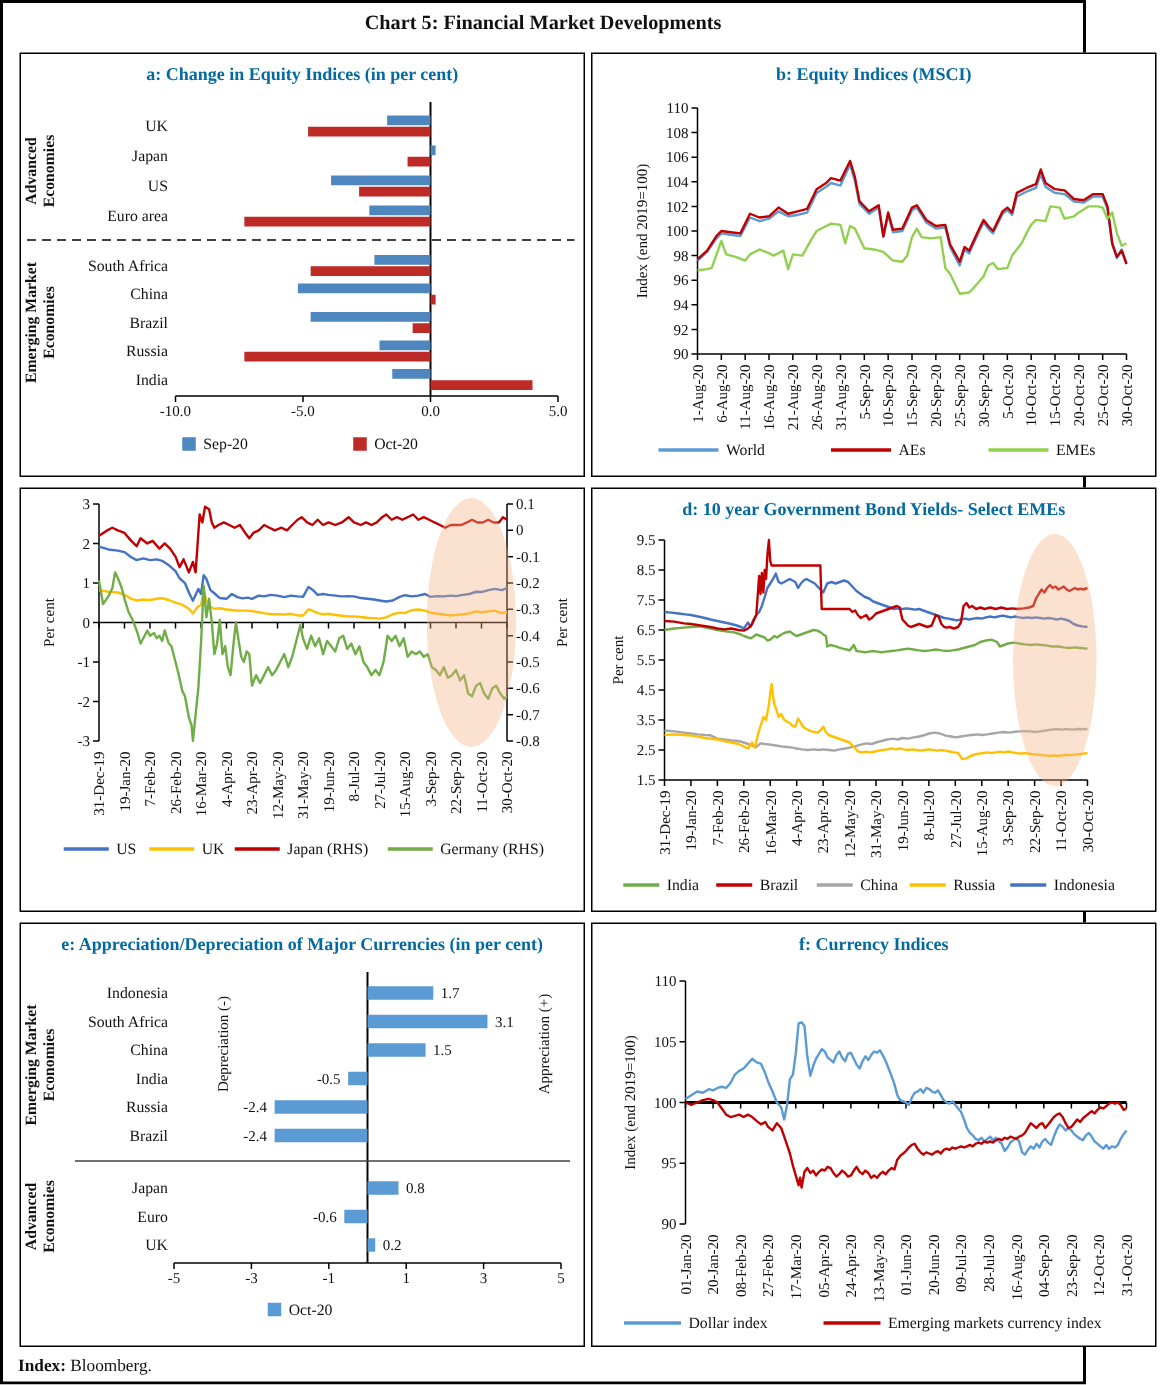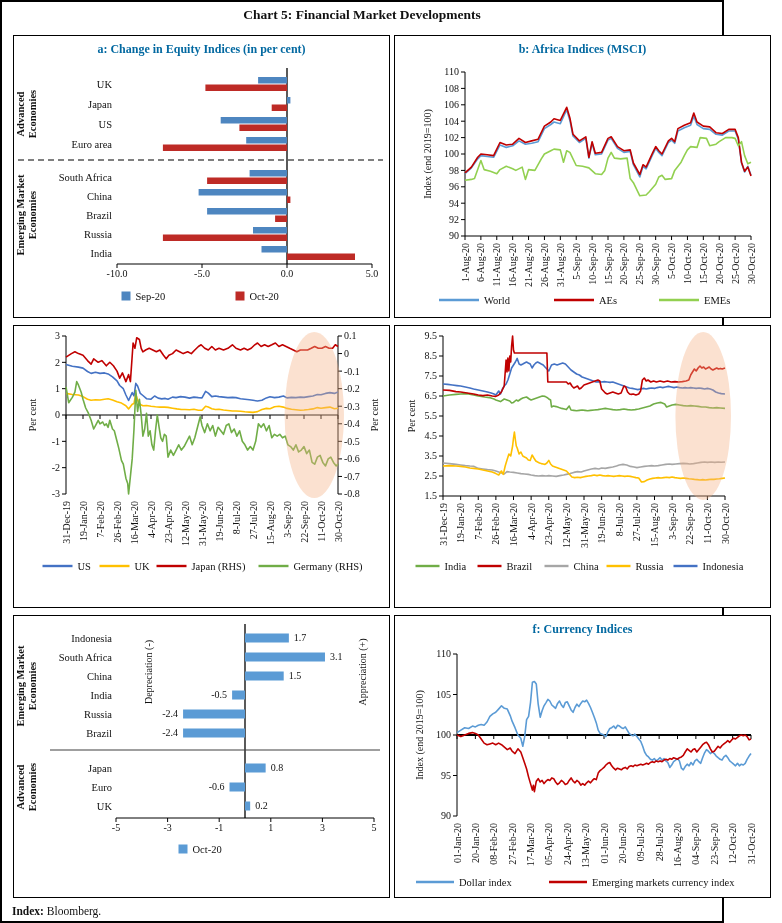--- a/index.html
+++ b/index.html
@@ -64,21 +64,21 @@
           <text x="22" y="54" text-anchor="middle" font-size="10.5" fill="#111111" font-weight="bold" transform="rotate(-90 22 54)">Economies</text>
           <text x="10" y="155" text-anchor="middle" font-size="10.5" fill="#111111" font-weight="bold" transform="rotate(-90 10 155)">Emerging Market</text>
           <text x="22" y="155" text-anchor="middle" font-size="10.5" fill="#111111" font-weight="bold" transform="rotate(-90 22 155)">Economies</text>
           <rect x="107.5" y="231.5" width="9" height="9" fill="#4E86C0"></rect>
           <text x="121.5" y="236" text-anchor="start" font-size="10.5" fill="#111111" dy="0.34em">Sep-20</text>
           <rect x="221.5" y="231.5" width="9" height="9" fill="#BE2B26"></rect>
           <text x="235.5" y="236" text-anchor="start" font-size="10.5" fill="#111111" dy="0.34em">Oct-20</text>
         </svg>
     </div>
     <div class="panel">
-      <div class="panel-title">b: Africa Indices (MSCI)</div>
+      <div class="panel-title">b: Equity Indices (MSCI)</div>
       <svg id="svg-b" width="373" height="254" viewBox="0 0 373 254">
           <line x1="70" y1="12" x2="70" y2="176" stroke="#000" stroke-width="1"></line>
           <line x1="66" y1="176" x2="70" y2="176" stroke="#000" stroke-width="1"></line>
           <text x="64" y="176" text-anchor="end" font-size="10" fill="#111111" dy="0.34em">90</text>
           <line x1="66" y1="159.6" x2="70" y2="159.6" stroke="#000" stroke-width="1"></line>
           <text x="64" y="159.6" text-anchor="end" font-size="10" fill="#111111" dy="0.34em">92</text>
           <line x1="66" y1="143.2" x2="70" y2="143.2" stroke="#000" stroke-width="1"></line>
           <text x="64" y="143.2" text-anchor="end" font-size="10" fill="#111111" dy="0.34em">94</text>
           <line x1="66" y1="126.80000000000001" x2="70" y2="126.80000000000001" stroke="#000" stroke-width="1"></line>
           <text x="64" y="126.80000000000001" text-anchor="end" font-size="10" fill="#111111" dy="0.34em">96</text>
@@ -231,20 +231,21 @@
           <text x="63.5" y="240" text-anchor="start" font-size="10.5" fill="#111111" dy="0.34em">US</text>
           <line x1="85.5" y1="240" x2="115.5" y2="240" stroke="#FFC000" stroke-width="2.4"></line>
           <text x="120.5" y="240" text-anchor="start" font-size="10.5" fill="#111111" dy="0.34em">UK</text>
           <line x1="142.5" y1="240" x2="172.5" y2="240" stroke="#C00000" stroke-width="2.4"></line>
           <text x="177.5" y="240" text-anchor="start" font-size="10.5" fill="#111111" dy="0.34em">Japan (RHS)</text>
           <line x1="244.5" y1="240" x2="274.5" y2="240" stroke="#70AD47" stroke-width="2.4"></line>
           <text x="279.5" y="240" text-anchor="start" font-size="10.5" fill="#111111" dy="0.34em">Germany (RHS)</text>
         </svg>
     </div>
     <div class="panel">
+      <div class="panel-title">d: 10 year Government Bond Yields- Select EMEs</div>
       <svg id="svg-d" width="373" height="254" viewBox="0 0 373 254">
           <line x1="48" y1="10" x2="48" y2="170" stroke="#000" stroke-width="1"></line>
           <line x1="44" y1="170" x2="48" y2="170" stroke="#000" stroke-width="1"></line>
           <text x="42" y="170" text-anchor="end" font-size="10" fill="#111111" dy="0.34em">1.5</text>
           <line x1="44" y1="150" x2="48" y2="150" stroke="#000" stroke-width="1"></line>
           <text x="42" y="150" text-anchor="end" font-size="10" fill="#111111" dy="0.34em">2.5</text>
           <line x1="44" y1="130" x2="48" y2="130" stroke="#000" stroke-width="1"></line>
           <text x="42" y="130" text-anchor="end" font-size="10" fill="#111111" dy="0.34em">3.5</text>
           <line x1="44" y1="110" x2="48" y2="110" stroke="#000" stroke-width="1"></line>
           <text x="42" y="110" text-anchor="end" font-size="10" fill="#111111" dy="0.34em">4.5</text>
@@ -306,20 +307,21 @@
           <text x="111.5" y="240" text-anchor="start" font-size="10.5" fill="#111111" dy="0.34em">Brazil</text>
           <line x1="149.5" y1="240" x2="173.5" y2="240" stroke="#A6A6A6" stroke-width="2.4"></line>
           <text x="178.5" y="240" text-anchor="start" font-size="10.5" fill="#111111" dy="0.34em">China</text>
           <line x1="211.5" y1="240" x2="235.5" y2="240" stroke="#FFC000" stroke-width="2.4"></line>
           <text x="240.5" y="240" text-anchor="start" font-size="10.5" fill="#111111" dy="0.34em">Russia</text>
           <line x1="278.5" y1="240" x2="302.5" y2="240" stroke="#4472C4" stroke-width="2.4"></line>
           <text x="307.5" y="240" text-anchor="start" font-size="10.5" fill="#111111" dy="0.34em">Indonesia</text>
         </svg>
     </div>
     <div class="panel">
+      <div class="panel-title">e: Appreciation/Depreciation of Major Currencies (in per cent)</div>
       <svg id="svg-e" width="373" height="254" viewBox="0 0 373 254">
           <line x1="102" y1="202" x2="360" y2="202" stroke="#000" stroke-width="1"></line>
           <line x1="102" y1="202" x2="102" y2="206" stroke="#000" stroke-width="1"></line>
           <text x="102" y="215" text-anchor="middle" font-size="10" fill="#111111">-5</text>
           <line x1="153.6" y1="202" x2="153.6" y2="206" stroke="#000" stroke-width="1"></line>
           <text x="153.6" y="215" text-anchor="middle" font-size="10" fill="#111111">-3</text>
           <line x1="205.2" y1="202" x2="205.2" y2="206" stroke="#000" stroke-width="1"></line>
           <text x="205.2" y="215" text-anchor="middle" font-size="10" fill="#111111">-1</text>
           <line x1="256.79999999999995" y1="202" x2="256.79999999999995" y2="206" stroke="#000" stroke-width="1"></line>
           <text x="256.79999999999995" y="215" text-anchor="middle" font-size="10" fill="#111111">1</text>

